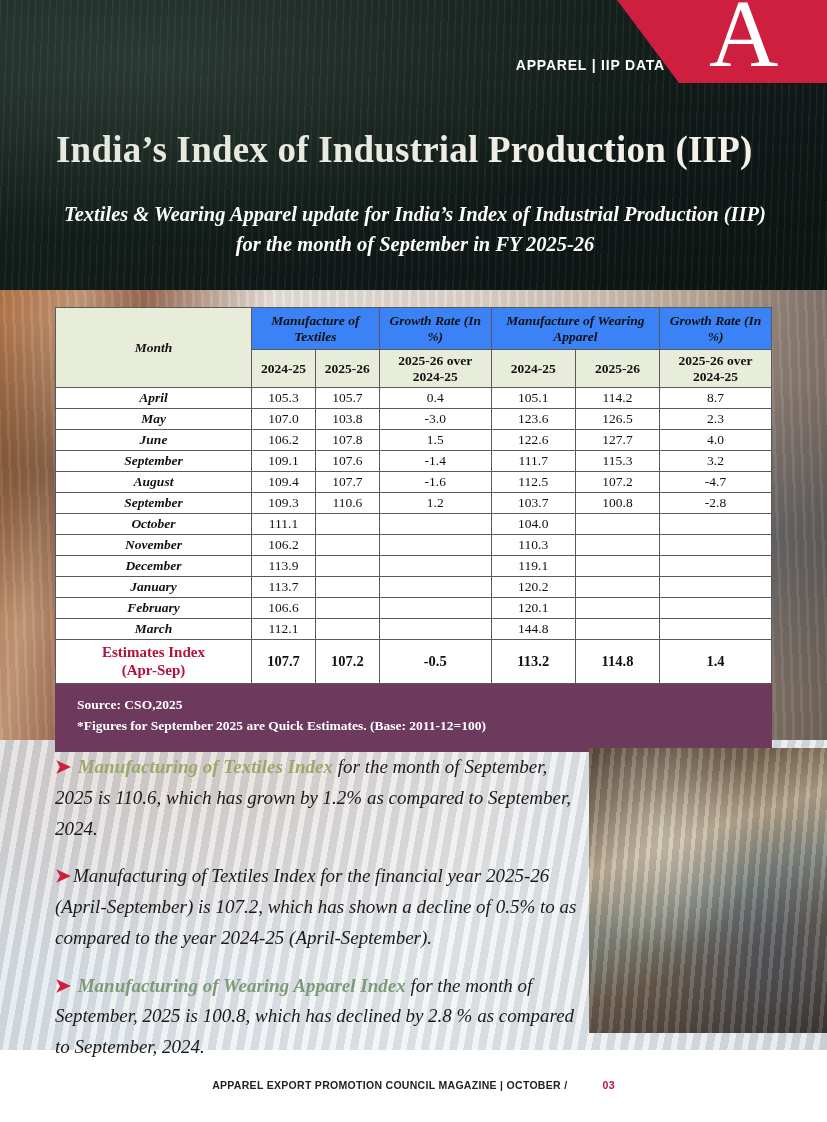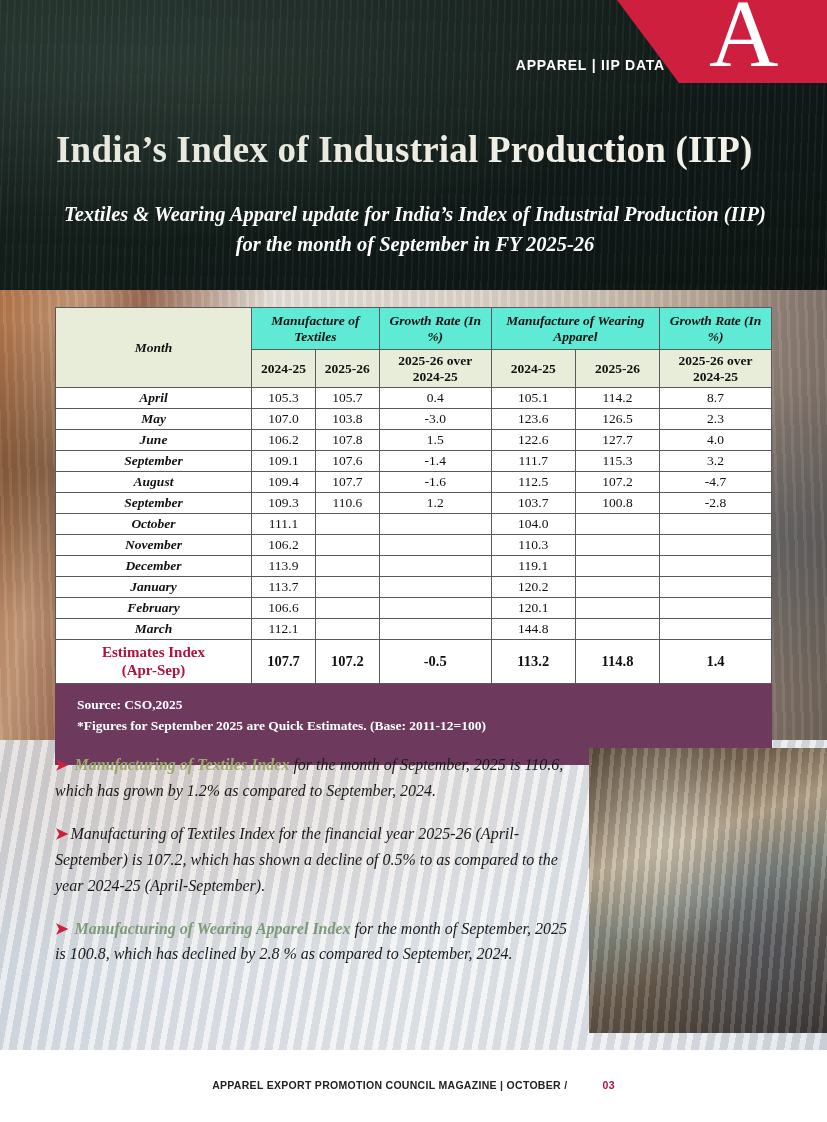--- a/index.html
+++ b/index.html
@@ -153,21 +153,21 @@
     font-family: "Liberation Serif", serif;
   }
   table.iip td, table.iip th {
     border: 1px solid #5a5a5a;
     text-align: center;
     font-size: 13.5px;
     color: #111111;
     padding: 2px 3px;
   }
   .hdr-top th {
-    background: #5eead4;
+    background: #3b82f6;
     font-style: italic;
     font-weight: 700;
     font-size: 15px;
     height: 42px;
     color: #1a1a1a;
   }
   .hdr-bot th {
     background: #e8edd9;
     font-weight: 700;
     font-size: 13.5px;
@@ -200,37 +200,37 @@
     font-style: normal;
     font-weight: 700;
     font-size: 15px;
     line-height: 1.15;
   }
 
   .source-box {
     width: 717px;
     background: #6d3a5e;
     color: #ffffff;
-    padding: 11px 0 28px 22px;
+    padding: 11px 0 15px 22px;
     font-family: "Liberation Serif", serif;
     font-size: 13.5px;
     font-weight: 700;
     line-height: 1.55;
   }
 
   
   .bullets {
     position: absolute;
     left: 55px; top: 752px;
     width: 525px;
     z-index: 6;
   }
   .bullet {
     font-family: "Liberation Serif", serif;
-    font-size: 16px;
+    font-size: 19px;
     font-style: italic;
     line-height: 1.62;
     color: #1b1b1b;
     margin-bottom: 17px;
   }
   .bullet .arrow {
     color: #cf1f3f;
     font-style: normal;
     font-weight: 700;
     margin-right: 2px;

